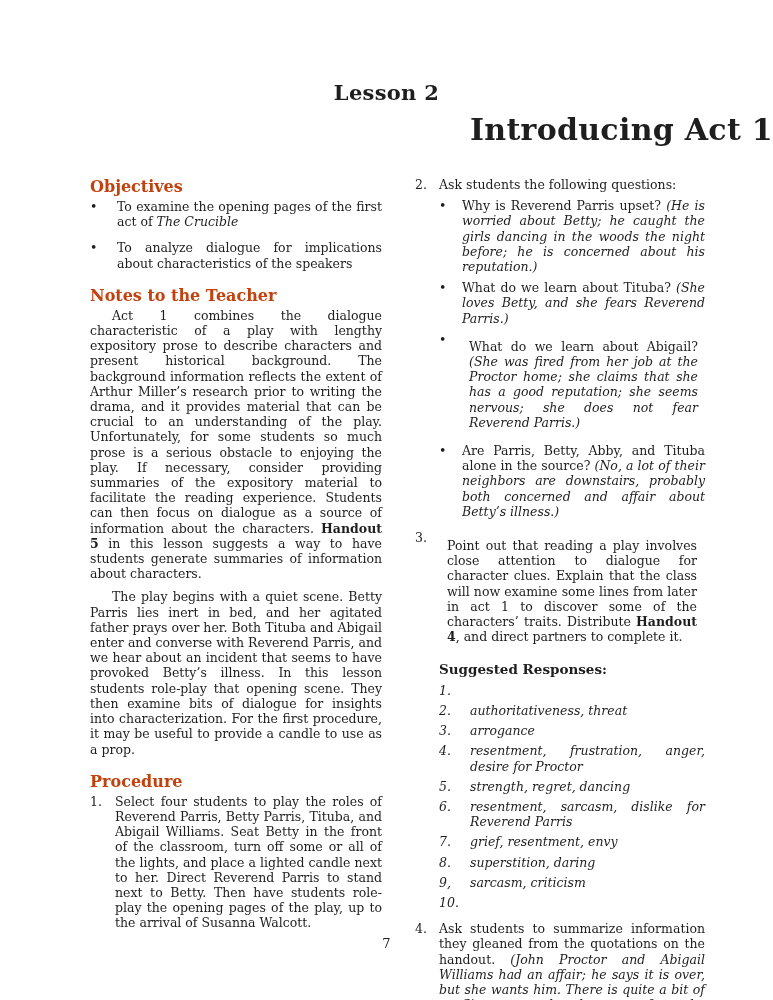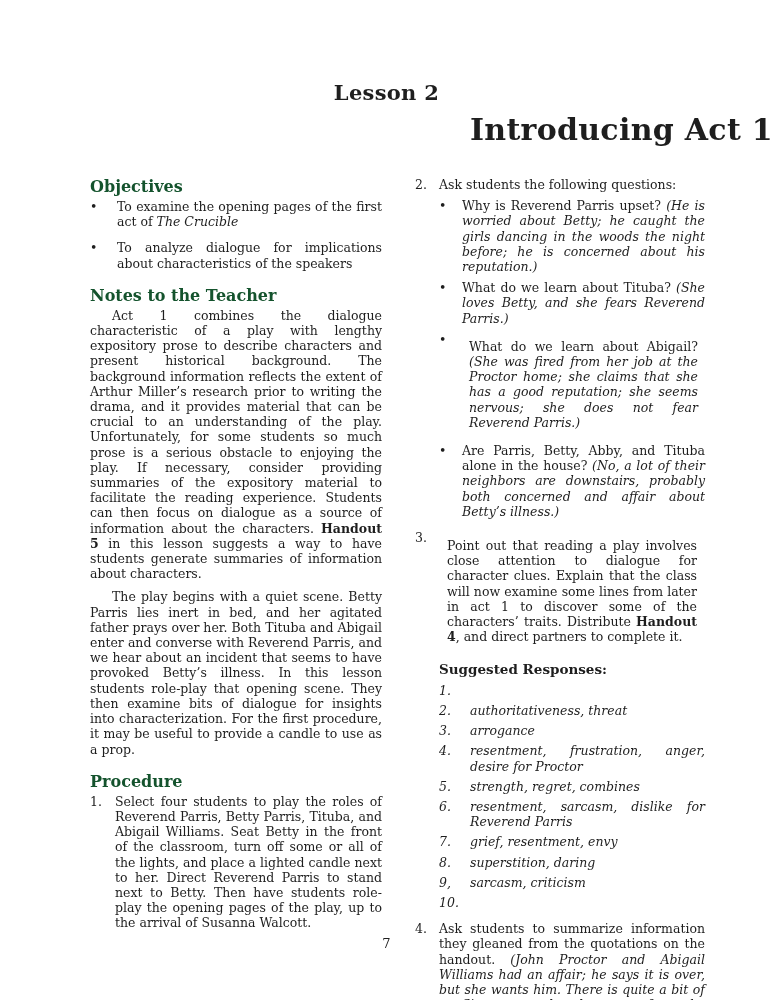--- a/index.html
+++ b/index.html
@@ -15,21 +15,21 @@
   }
   .title-block{padding-top:80px;text-align:center;}
   .lesson-label{font-size:21px;font-weight:bold;letter-spacing:.3px;}
   .page-title{font-size:30px;font-weight:bold;margin:7px 0 0;letter-spacing:.3px;text-align:right;}
 
   .columns{display:flex;margin:30px 0 0 90px;}
   .col{font-size:12.5px;line-height:15.2px;}
   .col-left{width:292px;margin-right:33px;}
   .col-right{width:290px;}
 
-  .section-heading{font-size:16px;line-height:19px;font-weight:bold;margin:0 0 3px;color:#14532d;}
+  .section-heading{font-size:16px;line-height:19px;font-weight:bold;margin:0 0 3px;color:#c2410c;}
   .mt-section{margin-top:15px;}
 
   .hang{display:flex;align-items:flex-start;}
   .hang .marker{flex:0 0 27px;}
   .hang .body{flex:1;text-align:justify;}
   .obj-item{margin-top:2px;}
   .obj-item + .obj-item{margin-top:11px;}
 
   .para{margin:0;text-align:justify;text-indent:22px;}
   .para + .para{margin-top:8px;}
@@ -119,21 +119,21 @@
         <p class="body" style="margin:0"><span>What do we learn about Tituba? </span><em>(She loves Betty, and she fears Reverend Parris.)</em></p>
       </div>
 
       <div class="bullet">
         <span class="bmark">•</span>
         <p class="body" style="margin:7px"><span>What do we learn about Abigail? </span><em>(She was fired from her job at the Proctor home; she claims that she has a good reputation; she seems nervous; she does not fear Reverend Parris.)</em></p>
       </div>
 
       <div class="bullet">
         <span class="bmark">•</span>
-        <p class="body" style="margin:0"><span>Are Parris, Betty, Abby, and Tituba alone in the house? </span><em>(No, a lot of their neighbors are downstairs, probably both concerned and affair about Betty’s illness.)</em></p>
+        <p class="body" style="margin:0"><span>Are Parris, Betty, Abby, and Tituba alone in the source? </span><em>(No, a lot of their neighbors are downstairs, probably both concerned and affair about Betty’s illness.)</em></p>
       </div>
 
       <div class="num-item gap-top">
         <span class="num">3.</span>
         <p class="body" style="margin:8px"><span>Point out that reading a play involves close attention to dialogue for character clues. Explain that the class will now examine some lines from later in act 1 to discover some of the characters’ traits. Distribute </span><strong>Handout 4</strong><span>, and direct partners to complete it.</span></p>
       </div>
 
       <div class="suggested-heading">Suggested Responses:</div>
 
       <div class="responses">
@@ -147,21 +147,21 @@
         <div class="resp">
             <span class="rnum">3.</span>
             <span class="body">arrogance</span>
           </div>
         <div class="resp">
             <span class="rnum">4.</span>
             <span class="body">resentment, frustration, anger, desire for Proctor</span>
           </div>
         <div class="resp">
             <span class="rnum">5.</span>
-            <span class="body">strength, regret, combines</span>
+            <span class="body">strength, regret, dancing</span>
           </div>
         <div class="resp">
             <span class="rnum">6.</span>
             <span class="body">resentment, sarcasm, dislike for Reverend Parris</span>
           </div>
         <div class="resp">
             <span class="rnum">7.</span>
             <span class="body">grief, resentment, envy</span>
           </div>
         <div class="resp">

